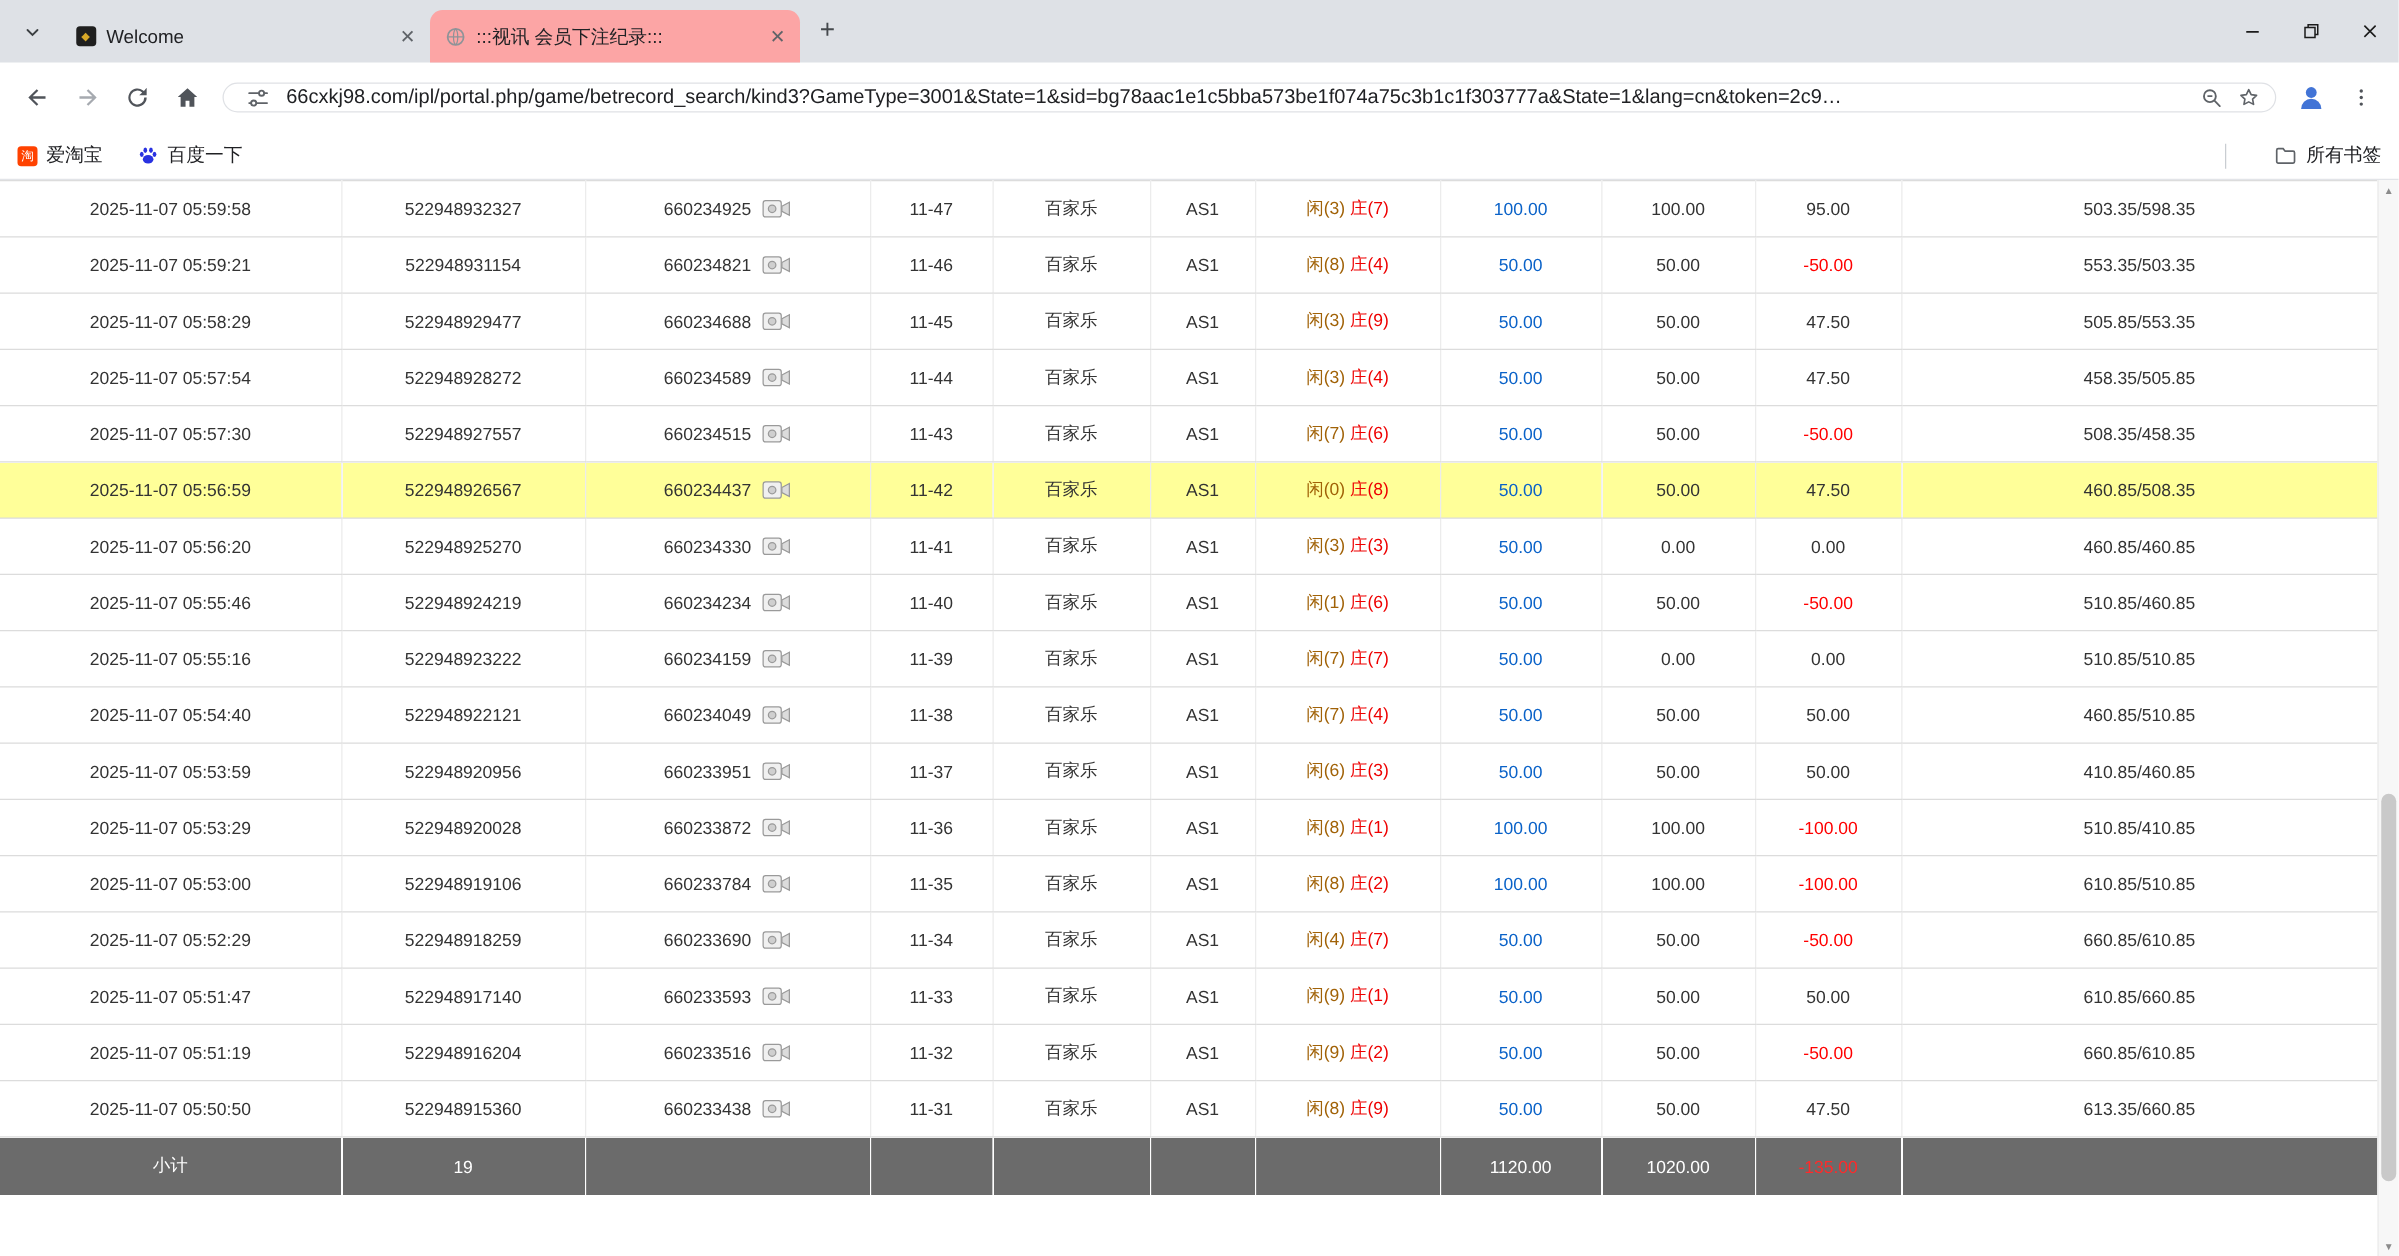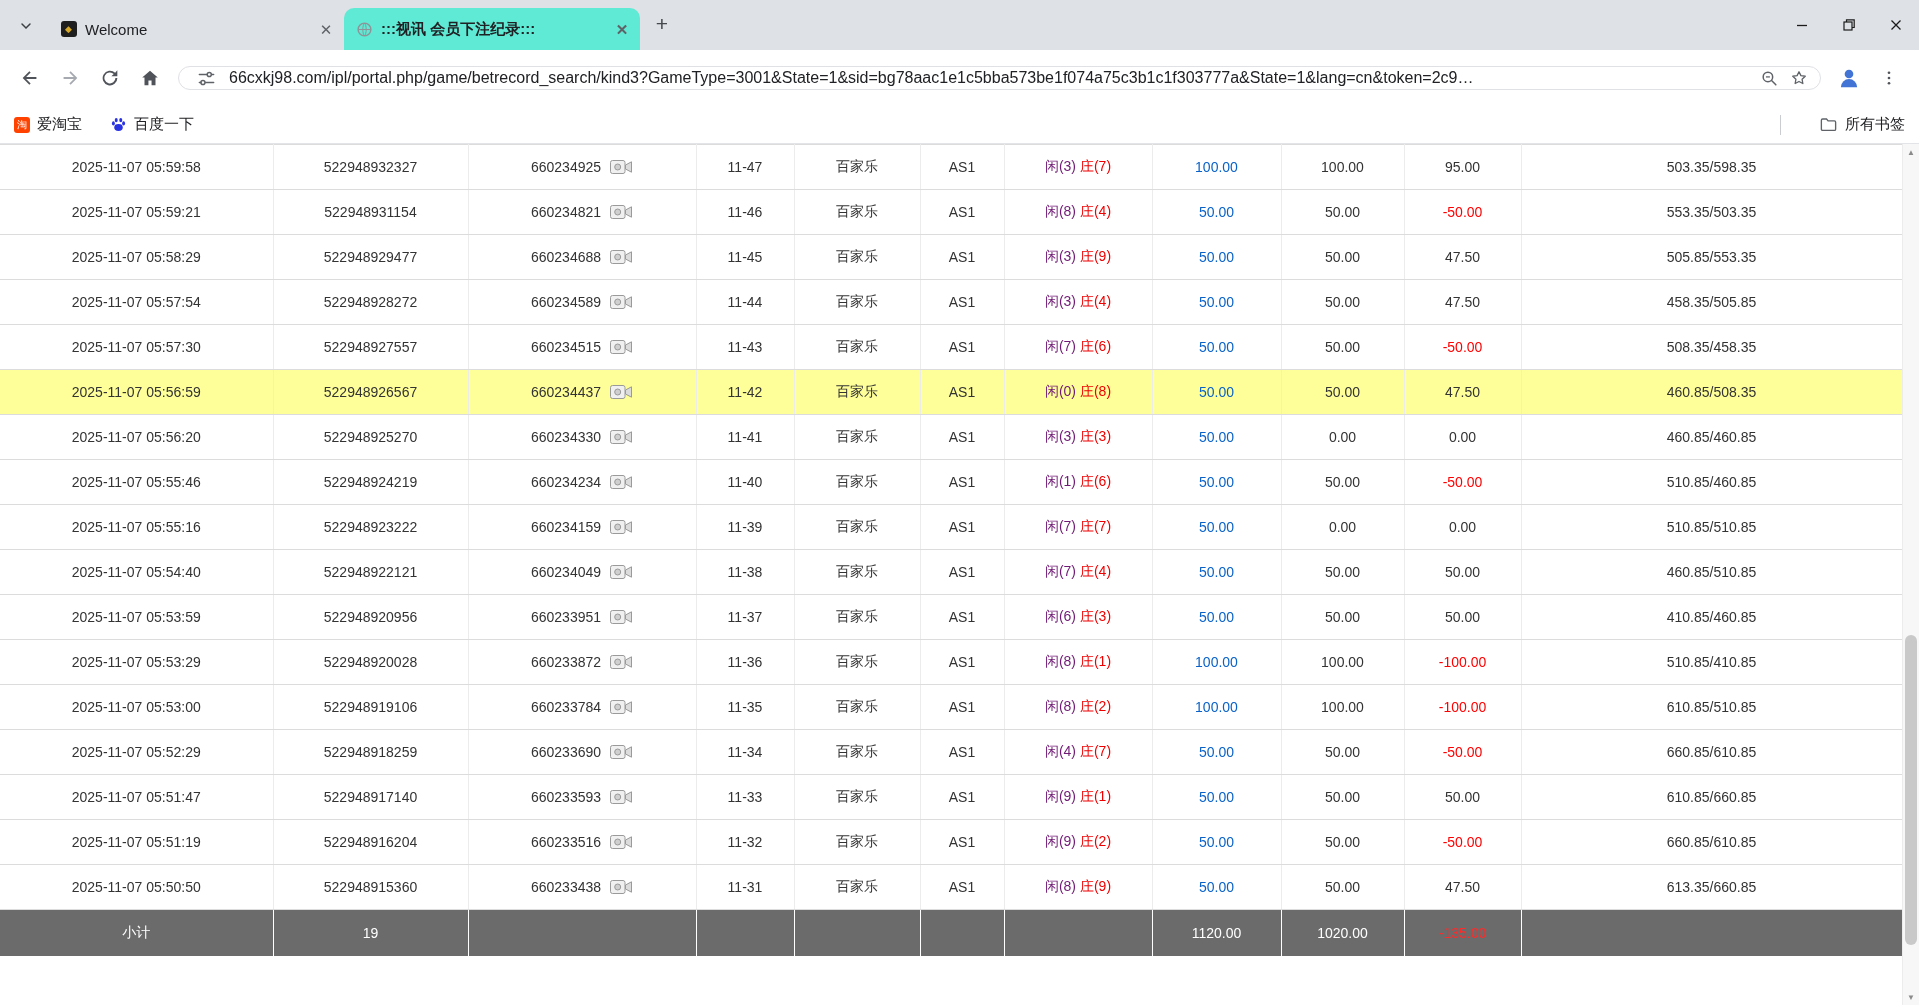--- a/index.html
+++ b/index.html
@@ -7,21 +7,21 @@
   html,body { margin:0; padding:0; }
   body {
     width:1919px; height:1005px; overflow:hidden; background:#fff;
     font-family:"Liberation Sans", sans-serif; -webkit-font-smoothing:antialiased;
   }
 
   
   .tabstrip { height:50px; background:#dee1e6; display:flex; align-items:flex-end; position:relative; }
   .tab-search-btn { width:28px; height:28px; margin:0 8px 10px 12px; border-radius:50%; display:flex; align-items:center; justify-content:center; }
   .tab { width:296px; height:42px; display:flex; align-items:center; padding:0 8px 0 12px; border-radius:10px 10px 0 0; color:#3c4043; font-size:15px; }
-  .tab.active { background:#5eead4;font-weight:bold; }
+  .tab.active { background:#fca5a5; }
   .tab .tab-title { flex:1; white-space:nowrap; overflow:hidden; margin:12px 8px; color:#202124; }
   .tab .tab-close { width:20px; height:20px; border-radius:50%; display:flex; align-items:center; justify-content:center; color:#5f6368; font-size:15px; line-height:1; }
   .favicon { width:17px; height:17px; flex:0 0 auto; display:flex; align-items:center; justify-content:center; }
   .fav-dark { width:16px; height:16px; background:#1f1f1f; border-radius:3px; color:#d8a828; font-size:9px; display:flex; align-items:center; justify-content:center; }
   .newtab-btn { width:28px; height:28px; margin:0 0 12px 8px; display:flex; align-items:center; justify-content:center; color:#45494d; font-size:21px; }
   .win-controls { position:absolute; right:0; top:0; height:50px; display:flex; }
   .win-btn { width:47px; height:50px; display:flex; align-items:center; justify-content:center; color:#1b1b1b; }
 
   
   .navbar { height:56px; background:#fff; display:flex; align-items:center; padding:0 10px; }
@@ -37,21 +37,21 @@
   .bm-right { margin-left:auto; display:flex; align-items:center; gap:24px; }
   .bm-divider { width:1px; height:20px; background:#c9cdd2; margin-right:14px; }
 
   
   .content { position:relative; height:861px; background:#fff; }
   table.bet { width:1902px; border-collapse:collapse; table-layout:fixed; font-size:14px; color:#333; border-top:1px solid #dcdcdc; }
   table.bet td { height:45px; padding:0 4px; text-align:center; border-bottom:1px solid #dcdcdc; border-right:1px solid #ececec; white-space:nowrap; overflow:hidden; }
   tr.hl td { background:#ffff99; }
   .amt { color:#0a62c8; }
   .neg { color:#ff0000; }
-  .pl { color:#701a75; }
+  .pl { color:#a16207; }
   .bk { color:#ee0000; }
   .betid-wrap { display:inline-flex; align-items:center; gap:8px; }
   .cam-btn { display:inline-flex; align-items:center; }
   table.bet tfoot td { height:47px; background:#6b6b6b; color:#fff; border-right:1px solid rgba(255,255,255,.55); border-bottom:2px solid #ffffff; }
   table.bet tfoot .neg { color:#ff2a2a; }
 
   
   .scrollbar { position:absolute; top:0; right:0; width:17px; height:861px; background:#f7f7f7; border-left:1px solid #ececec; }
   .sb-arrow { height:16px; display:flex; align-items:center; justify-content:center; font-size:8px; color:#8b8b8b; }
   .sb-arrow.down { position:absolute; bottom:0; left:0; right:0; }

